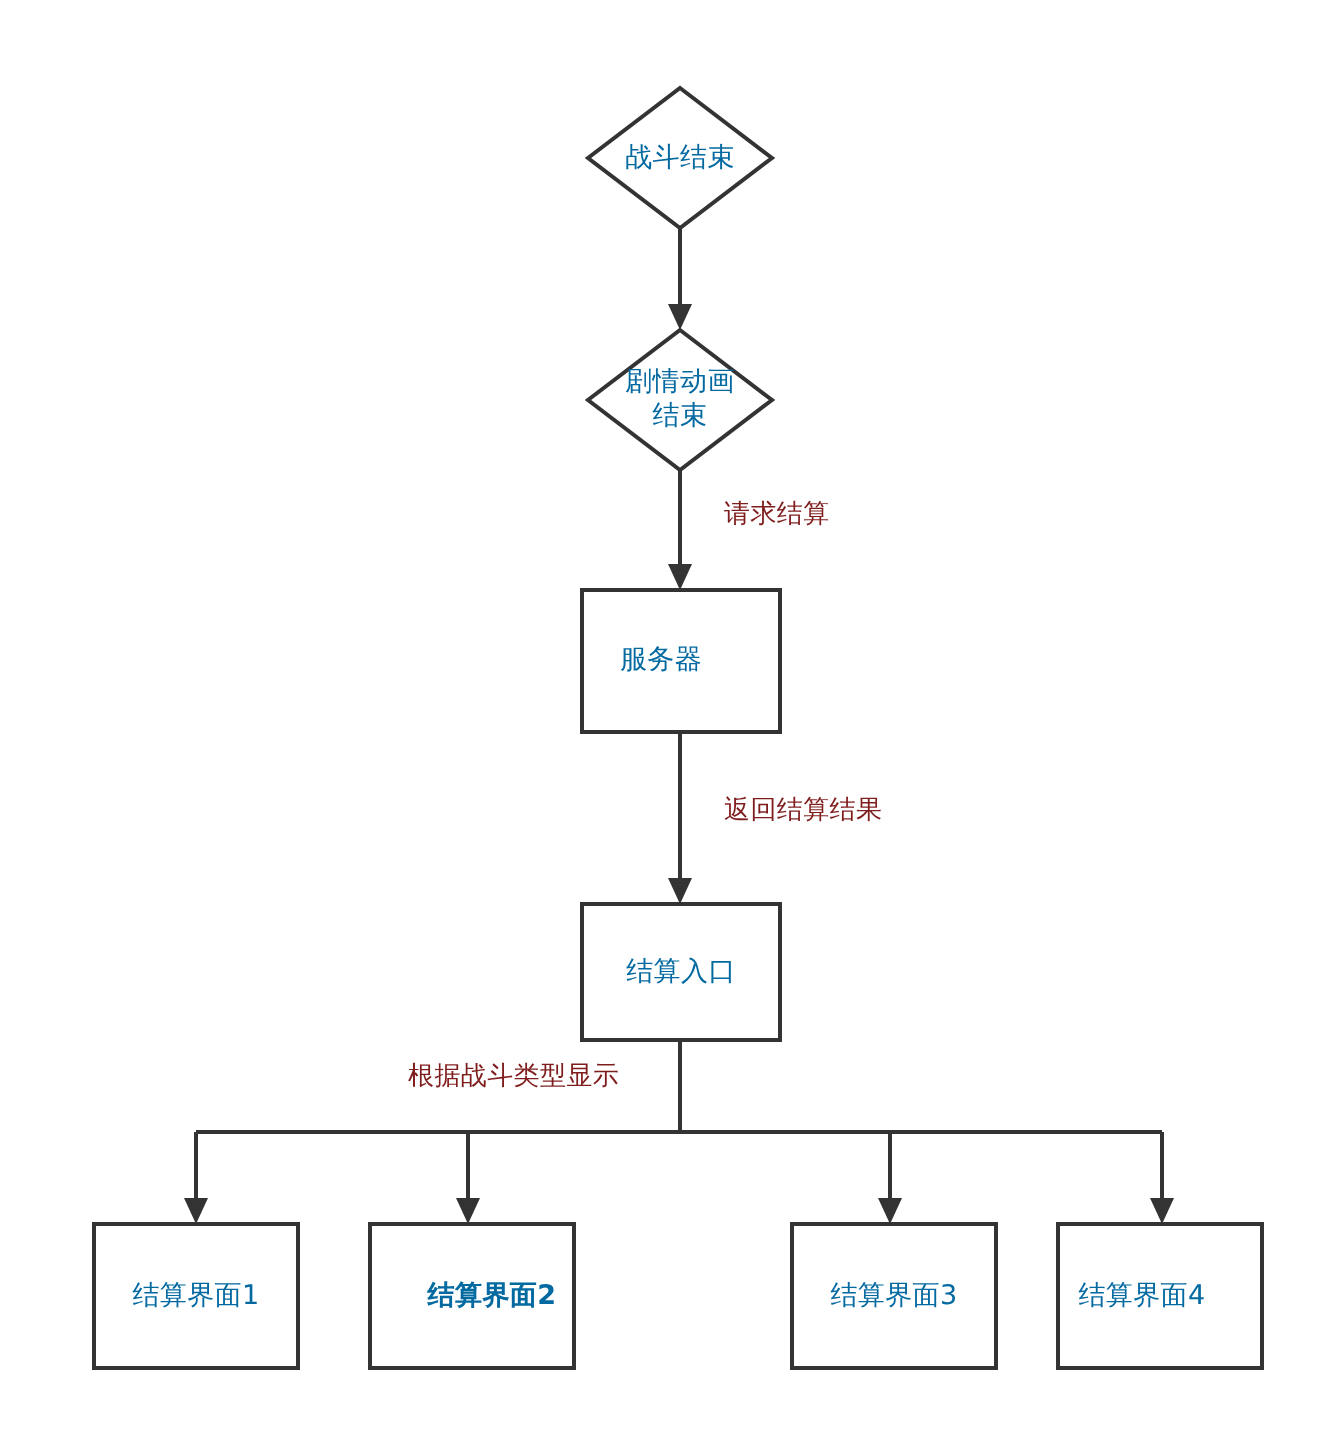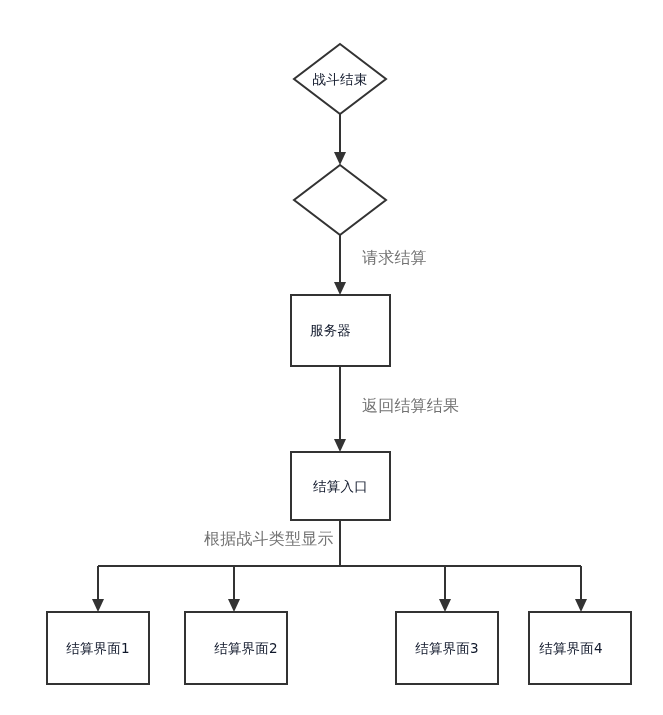--- a/index.html
+++ b/index.html
@@ -36,32 +36,32 @@
     fill: none;
     stroke-linecap: butt;
     stroke-linejoin: miter;
   }
   .arrow-head {
     fill: #333333;
     stroke: none;
   }
   .node-label {
     position: absolute;
-    color: #0f172a;
+    color: #0369a1;
     font-size: 13.5px;
     line-height: 17px;
     text-align: center;
     white-space: pre-line;
     letter-spacing: 0.2px;
     pointer-events: none;
   }
   .edge-label {
     position: absolute;
-    color: #737373;
-    font-size: 16px;
+    color: #7f1d1d;
+    font-size: 13px;
     line-height: 17px;
     white-space: nowrap;
     letter-spacing: 0.2px;
   }
   .centered {
     display: flex;
     align-items: center;
     justify-content: center;
   }
 </style>
@@ -126,28 +126,30 @@
 
     <g>
       <line class="connector" x1="581" y1="566" x2="581" y2="601"></line>
       <polygon class="arrow-head" points="581,612 575,599 587,599"></polygon>
     </g>
 
   </svg>
 
   <div class="node-label centered" style="left:294px; top:44px; width:92px; height:70px;">战斗结束</div>
 
+  <div class="node-label centered" style="left:294px; top:165px; width:92px; height:70px;">剧情动画
+结束</div>
 
   <div class="node-label centered" style="left:291px; top:295px; width:79px; height:71px;">服务器</div>
 
   <div class="node-label centered" style="left:291px; top:452px; width:99px; height:68px;text-align:center;">结算入口</div>
 
   <div class="node-label centered" style="left:47px; top:612px; width:102px; height:72px;">结算界面1</div>
 
-  <div class="node-label centered" style="left:185px; top:612px; width:122px; height:72px;">结算界面2</div>
+  <div class="node-label centered" style="left:185px; top:612px; width:122px; height:72px;font-weight:bold;">结算界面2</div>
 
   <div class="node-label centered" style="left:396px; top:612px; width:102px; height:72px;">结算界面3</div>
 
   <div class="node-label centered" style="left:529px; top:612px; width:84px; height:72px;">结算界面4</div>
 
   <div class="edge-label" style="left:362px; top:249px;">请求结算</div>
 
   <div class="edge-label" style="left:362px; top:397px;">返回结算结果</div>
 
   <div class="edge-label" style="left:196px; top:530px;margin-left:8px;">根据战斗类型显示</div>

